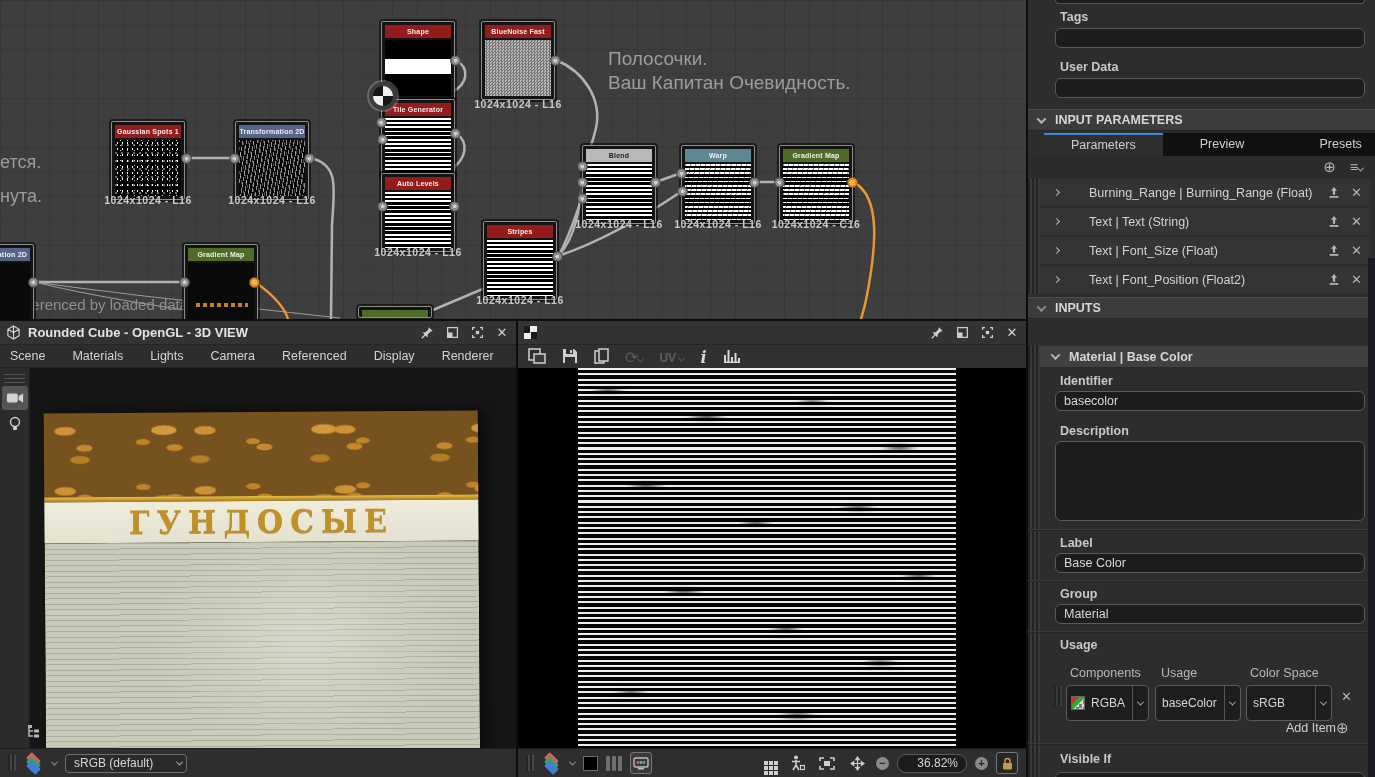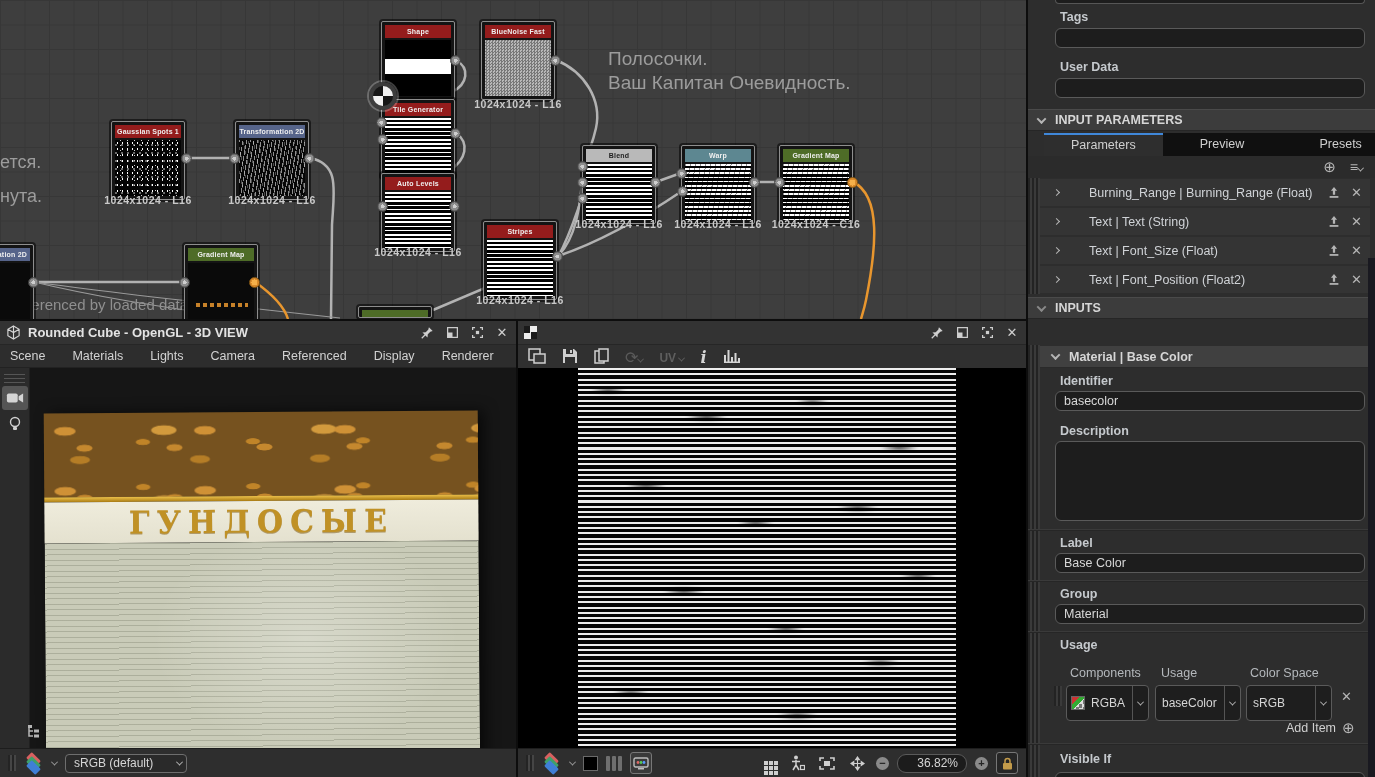--- a/index.html
+++ b/index.html
@@ -139,21 +139,21 @@
   .vgrip { position:absolute; left:0; width:12px; background:repeating-linear-gradient(90deg,#232323 0 2px,#3a3a3a 2px 4px); }
   .prow { position:absolute; left:12px; width:330px; height:27px; background:#343434; display:flex; align-items:center; gap:10px; padding:0 8px 0 14px; }
   .prow .ptxt { flex:1; font-weight:normal; color:#d0d3d7; font-size:12.5px;padding-left:20px; }
   .xicon { color:#b5b5b5; font-size:13px; }
   .ddsel { position:absolute; height:36px; background:#1e1e1e; border:1px solid #5a5a5a; border-radius:4px; display:flex; align-items:center; font-size:12px; color:#d5d5d5; }
   .ddsel .val { flex:1; padding-left:6px; white-space:nowrap; overflow:hidden; }
   .ddsel .arr { width:16px; align-self:stretch; border-left:1px solid #555; display:flex; align-items:center; justify-content:center; }
   .rgbaswatch { width:14px; height:14px; margin-left:4px; border:1px solid #666;
     background:linear-gradient(135deg,#c33 0 30%, #3a3 30% 55%, rgba(0,0,0,0) 55%), conic-gradient(#ddd 0 25%, #777 25% 50%, #ddd 50% 75%, #777 75%); background-size:100% 100%, 7px 7px; }
   .fieldsep { position:absolute; left:0; width:347px; height:1px; background:#3a3a3a; box-shadow:0 1px 0 #262626; }
-  .additem { position:absolute; display:flex; align-items:center; gap:6px; color:#d0d0d0; font-size:12.5px; }
+  .additem { position:absolute; display:flex; align-items:center; color:#d0d0d0; font-size:12.5px; }
   .topsliver { position:absolute; top:0; left:27px; width:310px; height:4px; border:1px solid #565656; border-top:none; border-radius:0 0 6px 6px; background:#1d1d1d; }
 </style>
 </head>
 <body>
 
 <div class="graph">
   <svg class="wires" width="1026" height="319">
     <g stroke="#b2b2b2" stroke-width="2.5" fill="none">
       <path d="M186,158 L234,158"></path>
       <path d="M310,158 C340,164 334,190 332,225 L331,319"></path>

